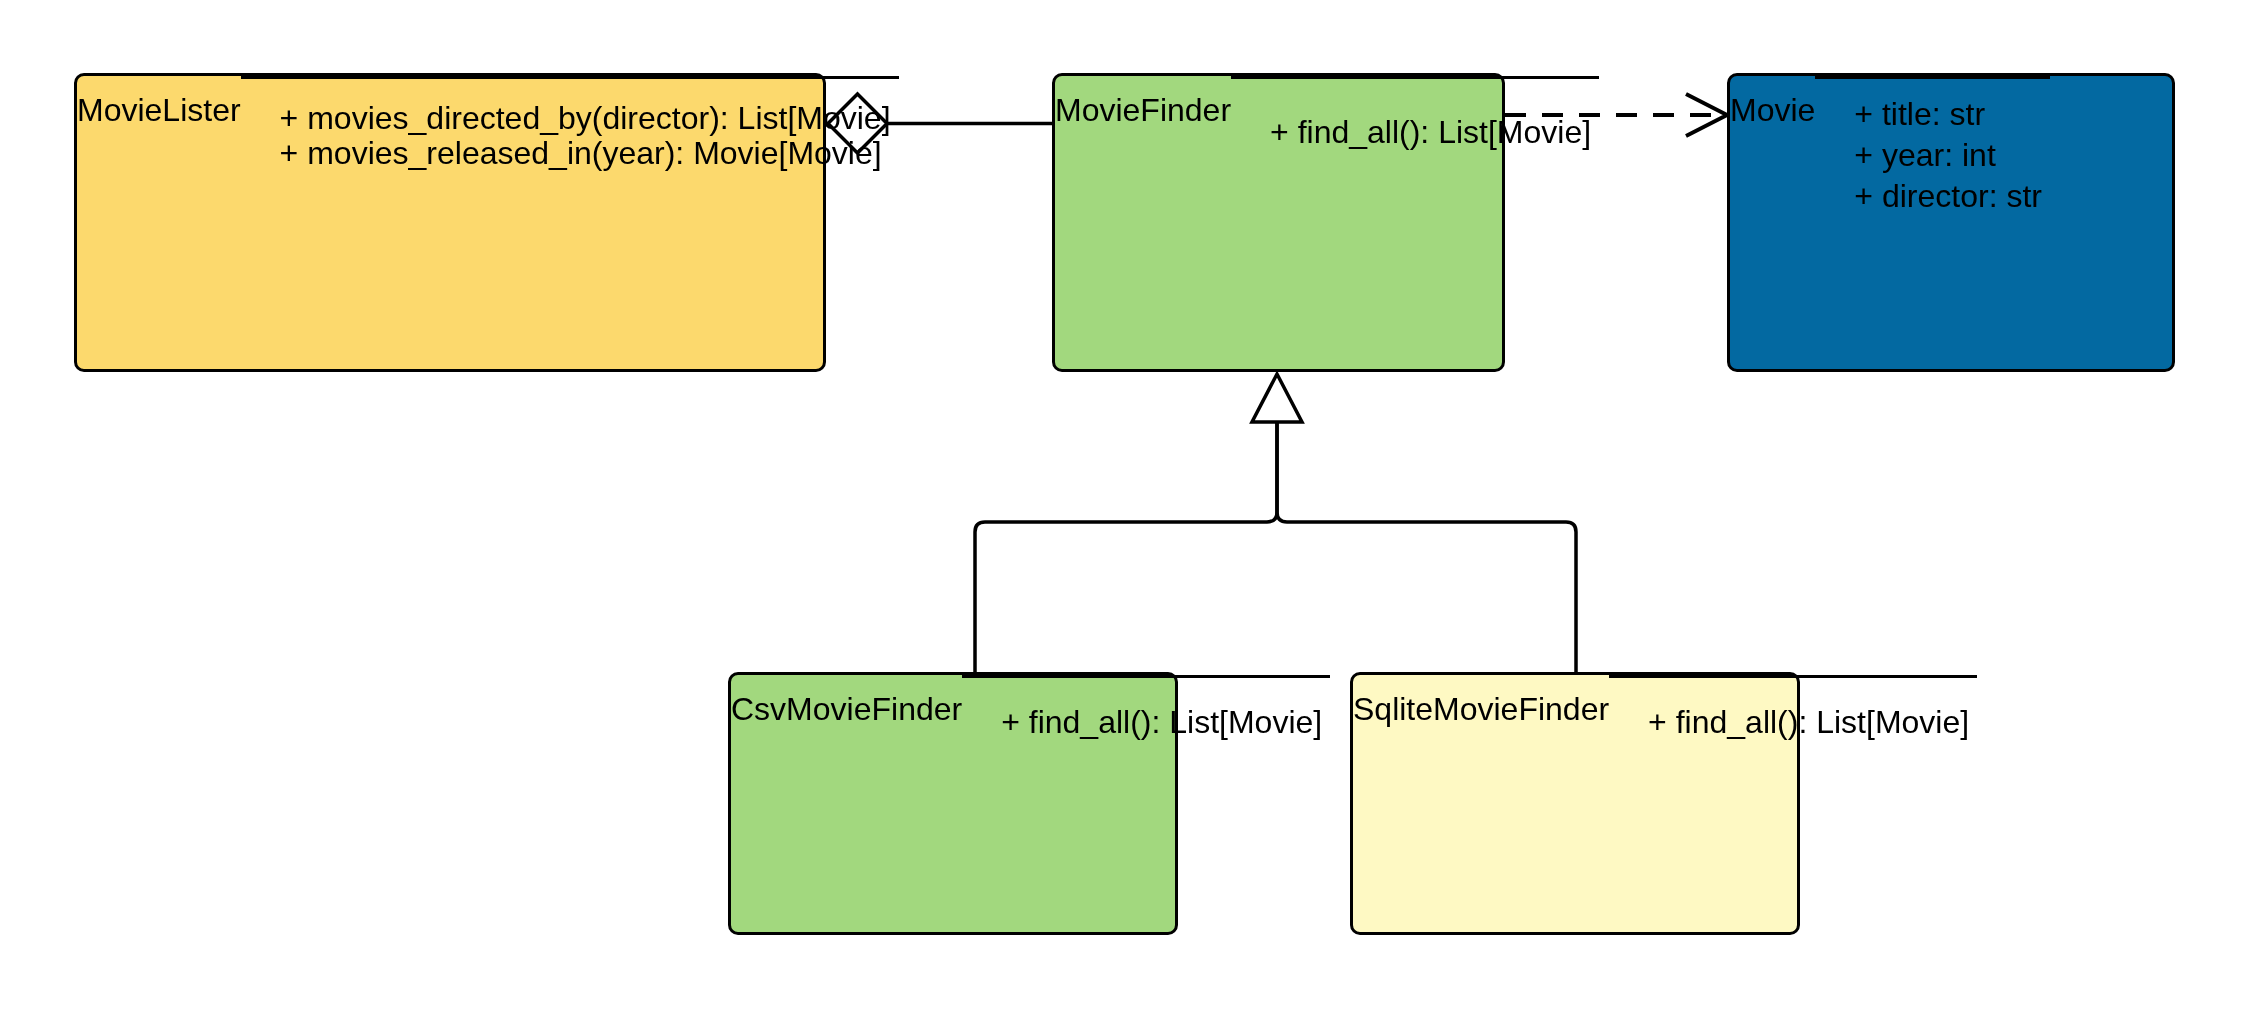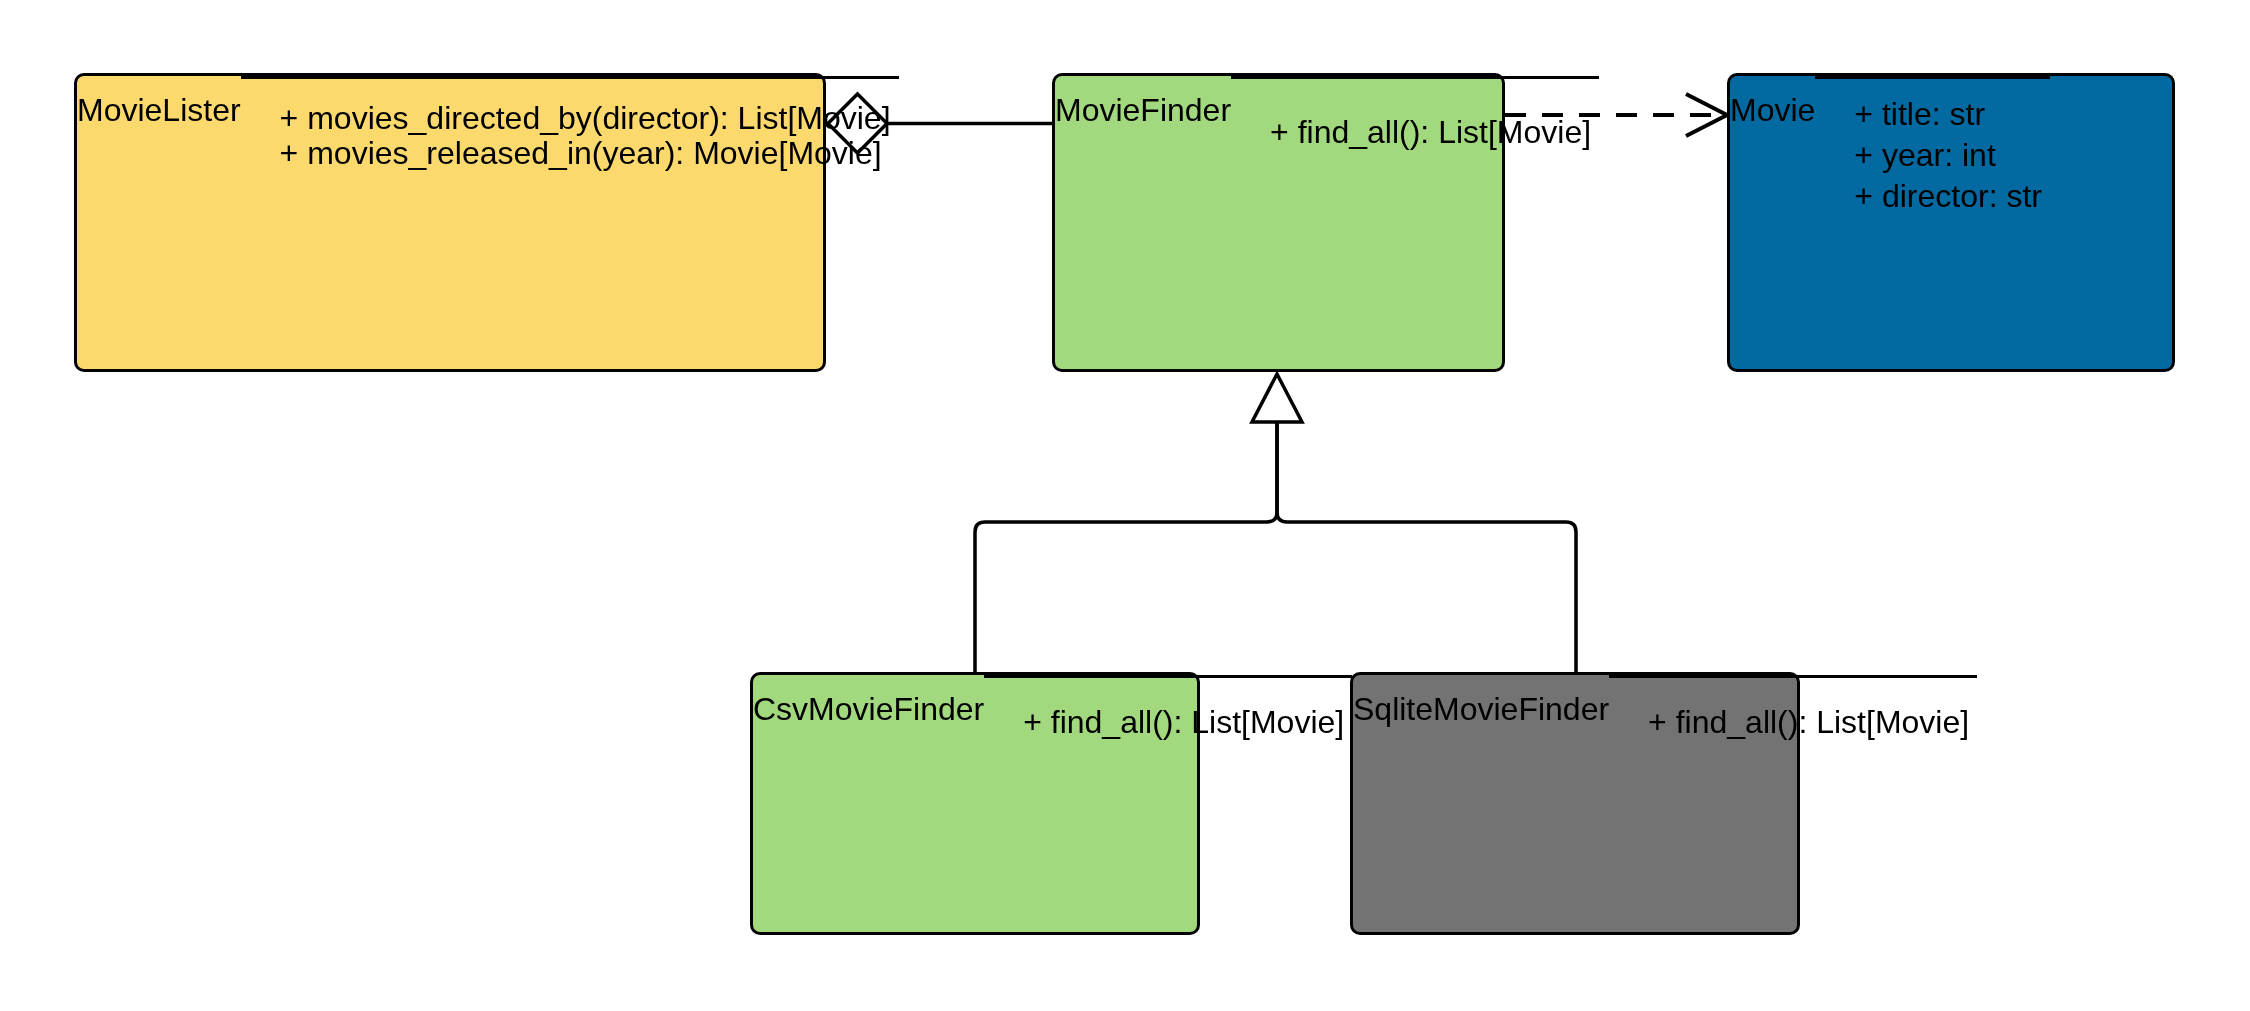--- a/index.html
+++ b/index.html
@@ -66,21 +66,21 @@
   #movie-finder   { left: 1052px; top: 73px;  width: 453px; height: 299px; }
   #movie-finder .c1 { height: 68px; }
   #movie-finder .c2 { height: 117px; }
   #movie-finder .c3 { height: 109px; }
 
   #movie          { left: 1727px; top: 73px;  width: 448px; height: 299px; }
   #movie .c1 { height: 69px; }
   #movie .c2 { height: 155px; }
   #movie .c3 { height: 69px; }
 
-  #csv-movie-finder    { left: 750px;  top: 672px; width: 450px; height: 263px; }
+  #csv-movie-finder    { left: 728px;  top: 672px; width: 450px; height: 263px; }
   #csv-movie-finder .c1 { height: 68px; }
   #csv-movie-finder .c2 { height: 97px; }
   #csv-movie-finder .c3 { height: 92px; }
 
   #sqlite-movie-finder { left: 1350px; top: 672px; width: 450px; height: 263px; }
   #sqlite-movie-finder .c1 { height: 68px; }
   #sqlite-movie-finder .c2 { height: 97px; }
   #sqlite-movie-finder .c3 { height: 92px; }
 </style>
 </head>
@@ -135,21 +135,21 @@
   </div>
 
   <div id="csv-movie-finder" class="uml-class" style="background-color: rgb(162, 216, 126);">
     <div class="compartment title-c c1">CsvMovieFinder</div>
     <div class="compartment divided c2"></div>
     <div class="compartment divided members lh35 c3">
       <div class="member">+ find_all(): List[Movie]</div>
     </div>
   </div>
 
-  <div id="sqlite-movie-finder" class="uml-class" style="background-color: #737373;">
+  <div id="sqlite-movie-finder" class="uml-class" style="background-color: #fef9c3;">
     <div class="compartment title-c c1">SqliteMovieFinder</div>
     <div class="compartment divided c2"></div>
     <div class="compartment divided members lh35 c3">
       <div class="member">+ find_all(): List[Movie]</div>
     </div>
   </div>
 
 </div>
 
 </body></html>

